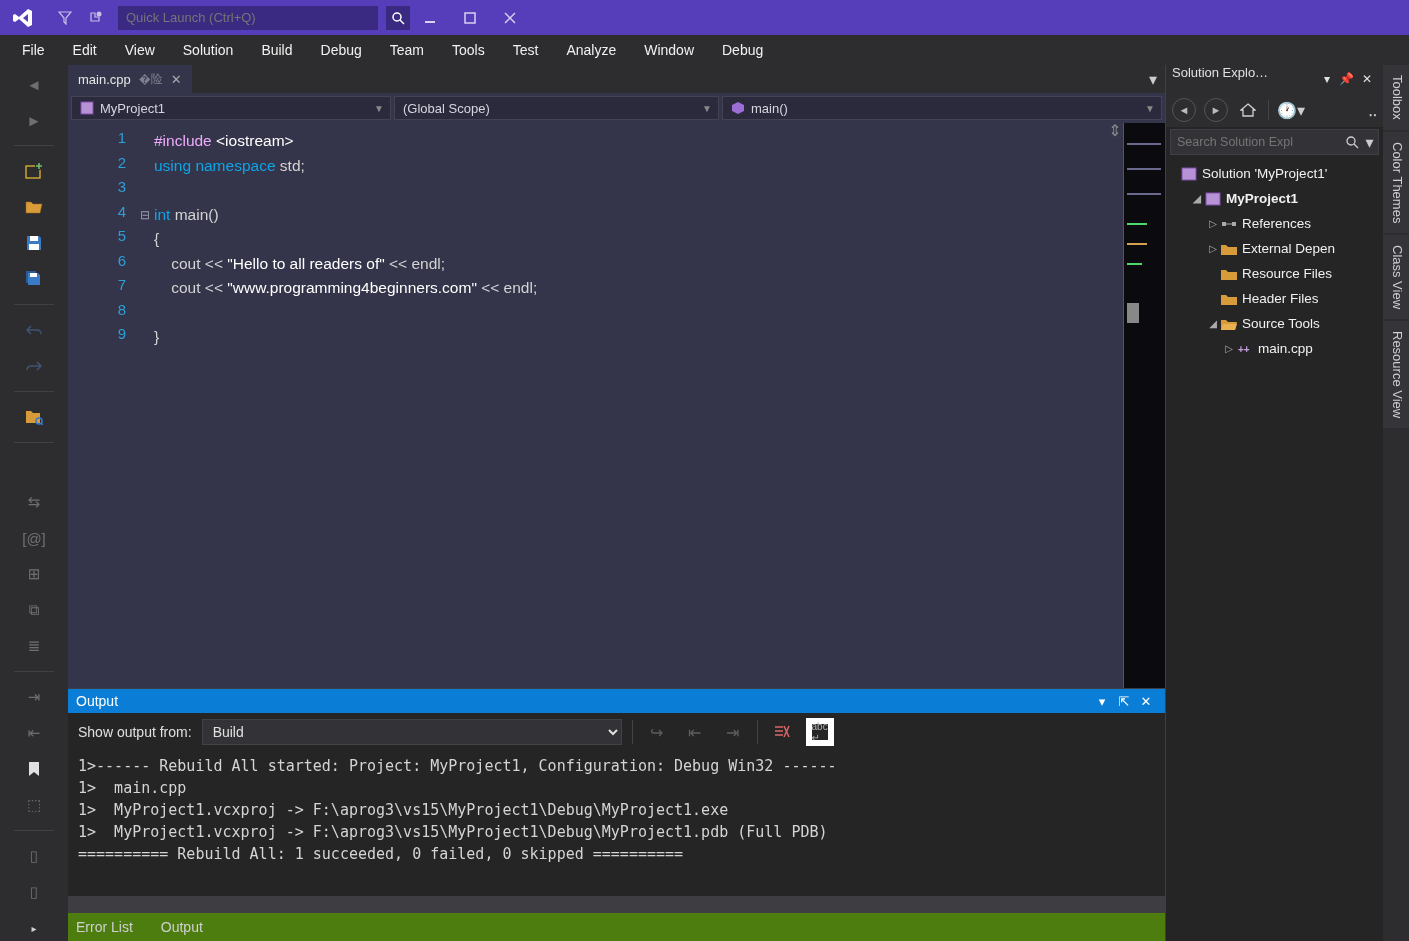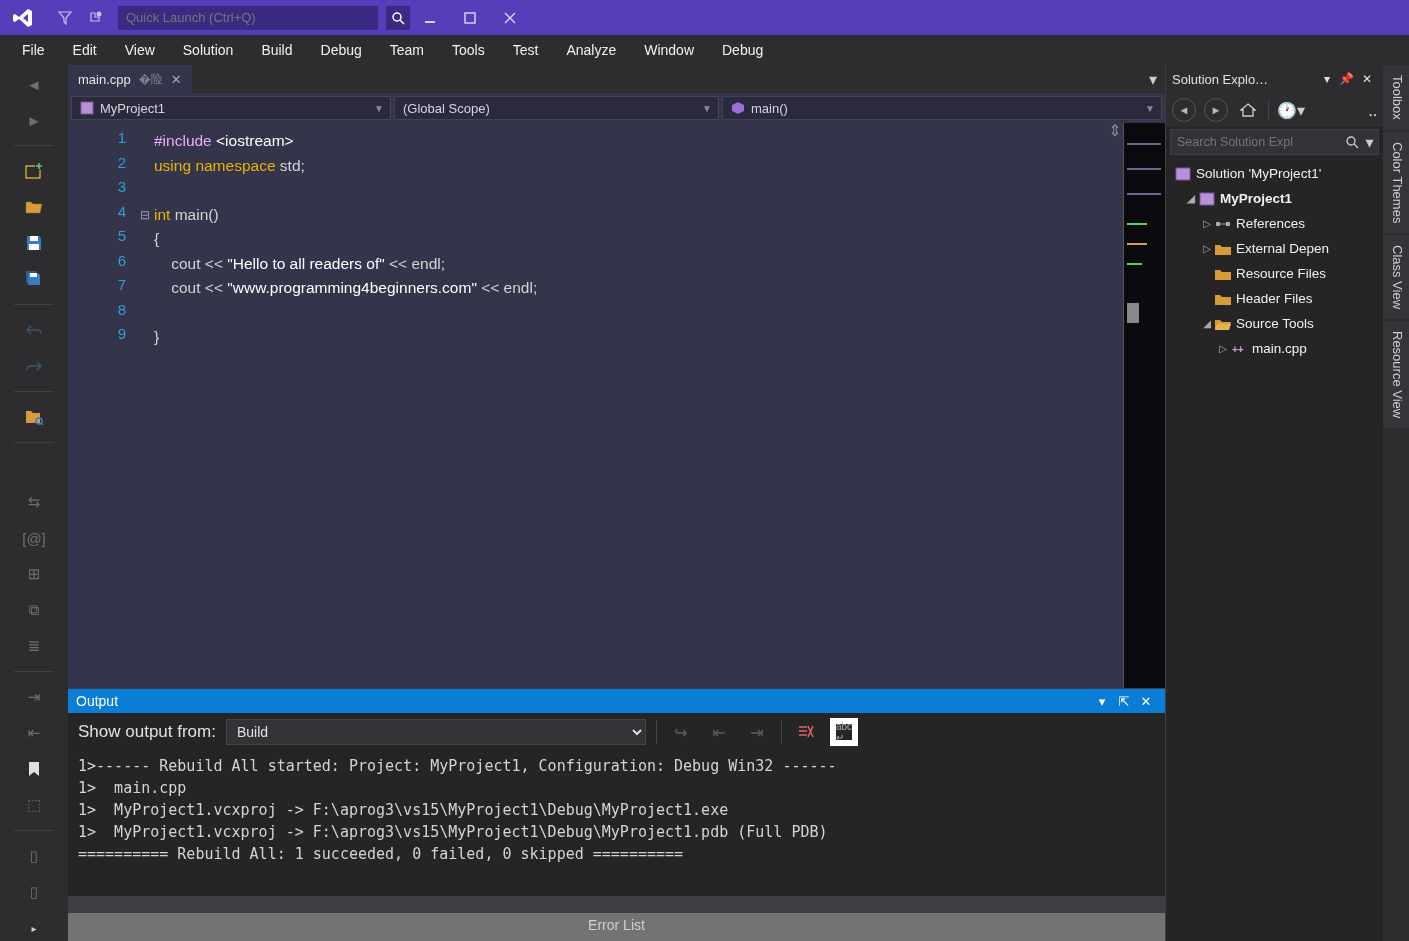--- a/index.html
+++ b/index.html
@@ -49,62 +49,62 @@
 .nav-dd .chev { position: absolute; right: 6px; color: #888; font-size: 10px; }
 
 
 .editor-wrap { flex: 1; display: flex; background: #34344a; position: relative; }
 .editor-margin { width: 24px; background: #34344a; }
 .line-numbers { width: 44px; background: #34344a; text-align: right; padding-top: 6px; font-family: Consolas, monospace; font-size: 15px; color: #2e9fd6; }
 .line-numbers div { height: 24.5px; padding-right: 10px; }
 .fold-col { width: 18px; background: #34344a; padding-top: 6px; font-family: Consolas, monospace; font-size: 12px; color: #9a9ab0; }
 .fold-col div { height: 24.5px; display: flex; align-items: center; justify-content: center; }
 .code-area { flex: 1; padding-top: 6px; font-family: Consolas, monospace; font-size: 15.5px; line-height: 24.5px; white-space: pre; color: #d4d4d4; }
-.code-area .kw { color: #eab308; }
+.code-area .kw { color: #0ea5e9; }
 .code-area .pp { color: #f0abfc; }
 .code-area .str { color: #ffffff; }
 .overview-ruler { width: 42px; background: #0b0b0f; border-left: 1px solid #555; position: relative; }
 .overview-ruler .mark { position: absolute; left: 3px; width: 34px; height: 2px; }
 .split-handle { height: 14px; background: #34344a; display: flex; align-items: center; justify-content: center; color: #888; }
 
 
 .output-panel { border-top: 1px solid #3f3f46; }
 .output-title { background: #0a7dd6; color: #fff; height: 24px; display: flex; align-items: center; padding: 0 8px; font-size: 14px; }
 .output-title .flex-fill { flex: 1; }
 .output-title .ctl { width: 22px; display: flex; align-items: center; justify-content: center; cursor: pointer; font-size: 13px; }
 .output-toolbar { background: #252526; height: 38px; display: flex; align-items: center; padding: 0 10px; gap: 10px; }
-.output-toolbar .lbl { font-size: 17px; color: #e0e0e0; }
+.output-toolbar .lbl { font-size: 14px; color: #e0e0e0; }
 .output-toolbar select { background: #333337; border: 1px solid #434346; color: #e0e0e0; padding: 3px 6px; font-size: 14px; width: 420px; height: 26px; }
 .output-toolbar .tb-btn { width: 28px; height: 28px; display: flex; align-items: center; justify-content: center; cursor: pointer; color: #b0b0b0; border: 1px solid transparent; }
 .output-toolbar .tb-btn.outlined { border: 6px solid #ffffff; }
 .output-toolbar .tb-btn.disabled { opacity: 0.4; }
 .output-text { background: #252526; font-family: Consolas, monospace; font-size: 15px; padding: 4px 10px; color: #d4d4d4; white-space: pre; height: 145px; overflow: auto; line-height: 22px; position: relative; }
 .output-text::-webkit-scrollbar { width: 17px; height: 17px; }
 .output-text::-webkit-scrollbar-track { background: #3e3e42; }
 .output-text::-webkit-scrollbar-thumb { background: #686868; }
 .output-scroll-h { height: 17px; background: #3e3e42; }
 
 
-.bottom-tabs { background: #737373; height: 28px; display: flex; align-items: center; padding: 0 6px; gap: 17px; flex-direction: column; }
+.bottom-tabs { background: #4d7c0f; height: 28px; display: flex; align-items: center; padding: 0 6px; gap: 24px; }
 .bottom-tabs .btab { font-size: 14px; color: #d0d0d0; cursor: pointer; padding: 4px 2px; }
 
 
 .solution-explorer { width: 218px; background: #252526; display: flex; flex-direction: column; border-left: 1px solid #3f3f46; }
-.se-title { height: 28px; display: flex; align-items: center; padding: 0 6px; font-size: 13px; color: #e0e0e0; background: #2d2d30; }
+.se-title { height: 28px; display: flex; padding: 0 6px; font-size: 13px; color: #e0e0e0; background: #2d2d30; }
 .se-title .flex-fill { flex: 1; }
 .se-title .ctl { width: 20px; display: flex; align-items: center; justify-content: center; cursor: pointer; font-size: 12px; }
 .se-toolbar { background: #2d2d30; height: 34px; display: flex; align-items: center; padding: 0 6px; gap: 8px; }
 .se-toolbar .nav-btn { width: 24px; height: 24px; display: flex; align-items: center; justify-content: center; border: 1px solid #555; border-radius: 50%; cursor: pointer; color: #bbb; font-size: 11px; }
 .se-toolbar .home-btn { width: 24px; height: 24px; display: flex; align-items: center; justify-content: center; cursor: pointer; color: #d0d0d0; }
 .se-toolbar .sep { width: 1px; height: 20px; background: #444; }
 .se-toolbar .hist-btn { cursor: pointer; color: #ccc; }
 .se-search { display: flex; align-items: center; background: #333337; border: 1px solid #3f3f46; height: 26px; margin: 2px 4px; }
 .se-search input { flex: 1; background: none; border: none; color: #b0b0b0; padding: 0 6px; font-size: 12.5px; outline: none; }
 .se-search .sbtn { width: 26px; display: flex; align-items: center; justify-content: center; color: #ccc; cursor: pointer; }
-.se-tree { flex: 1; padding: 4px 2px; font-size: 13.5px; overflow: hidden; }
+.se-tree { flex: 1; padding: 4px 8px; font-size: 13.5px; overflow: hidden; }
 .se-tree .node { display: flex; align-items: center; height: 25px; cursor: pointer; padding-left: 6px; white-space: nowrap; }
 .se-tree .node .expand { width: 14px; color: #aaa; font-size: 10px; text-align: center; }
 .se-tree .node .icon { width: 18px; height: 16px; margin-right: 4px; display: flex; align-items: center; justify-content: center; }
 .se-tree .node.bold { font-weight: 600; }
 .se-tree .lvl1 { padding-left: 16px; }
 .se-tree .lvl2 { padding-left: 32px; }
 .se-tree .lvl3 { padding-left: 48px; }
 
 
 .right-tool-tabs { width: 26px; background: #2d2d30; display: flex; flex-direction: column; }

